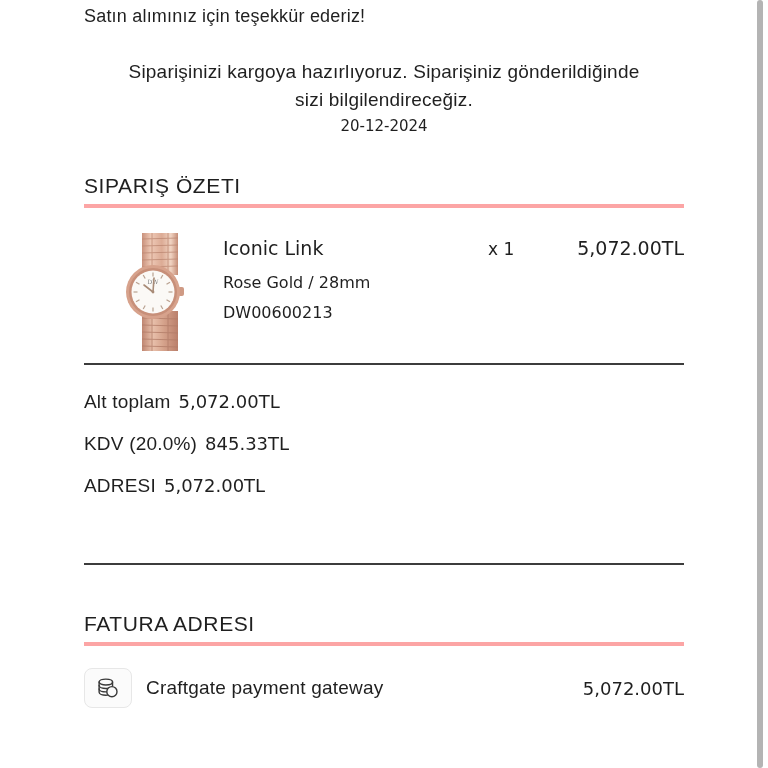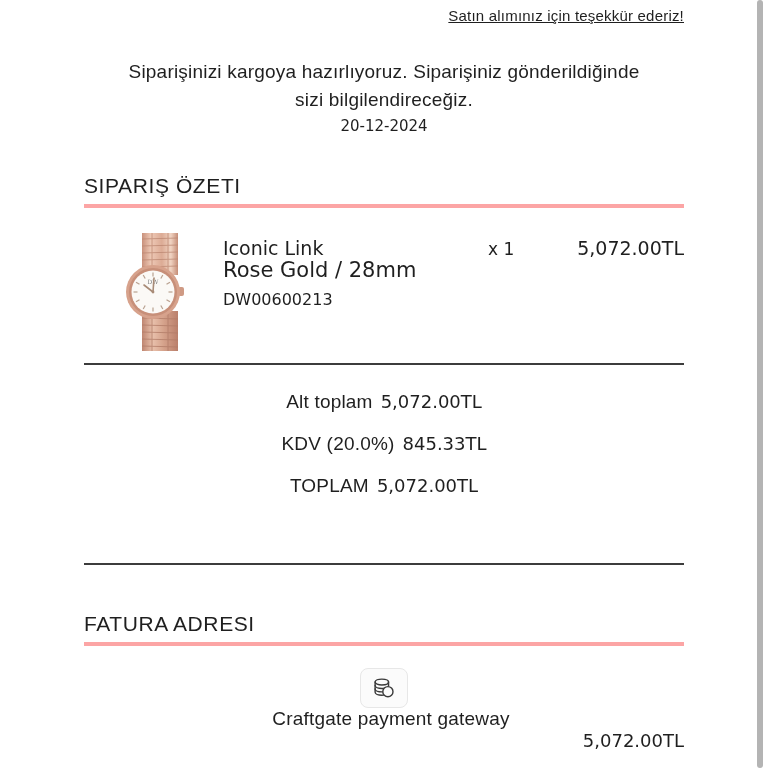--- a/index.html
+++ b/index.html
@@ -7,24 +7,23 @@
   body {
     width: 768px; height: 768px;
     font-family: "Liberation Sans", sans-serif;
     color: #1f1f1f;
     position: relative;
     overflow: hidden;
   }
   .content { width: 600px; margin-left: 84px; padding-top: 5px; }
 
   .thanks {
-    text-align: right;
-    font-size: 15px; line-height: 22px;
+    text-align: left;
+    font-size: 18px; line-height: 22px;
     letter-spacing: 0.2px;
-    text-decoration: underline;
   }
   .note {
     margin-top: 31px;
     text-align: center;
     font-size: 19px; line-height: 28px;
     letter-spacing: 0.2px;
   }
   .order-title {
     margin-top: 27px;
     text-align: center;
@@ -51,23 +50,23 @@
   .billing-heading { margin-top: 48px; }
 
   .prod-row { margin-top: 19px; display: flex; position: relative; height: 126px; }
   .prod-image { width: 139px; padding-left: 34px; flex-shrink: 0; }
   .prod-info { padding-top: 10px; }
   .prod-name {
     font-family: "DejaVu Sans", sans-serif;
     font-size: 19px; line-height: 22px;
   }
   .prod-variant {
-    margin-top: 1px;
-    font-family: "DejaVu Sans", sans-serif;
-    font-size: 21px; line-height: 20px;
+    margin-top: 14px;
+    font-family: "DejaVu Sans", sans-serif;
+    font-size: 16px; line-height: 20px;
   }
   .prod-sku {
     margin-top: 10px;
     font-family: "DejaVu Sans", sans-serif;
     font-size: 16px; line-height: 20px;
   }
   .prod-qty {
     position: absolute; left: 404px; top: 11px;
     font-family: "DejaVu Sans", sans-serif;
     font-size: 17px; line-height: 22px;
@@ -79,29 +78,29 @@
     font-size: 19px; line-height: 22px;
     white-space: nowrap;
   }
 
   .rule { height: 2px; background: #3c3c3c; }
   .rule-above-totals { margin-top: 10px; }
   .rule-after-totals { margin-top: 66px; }
 
   .totals { margin-top: 26px; }
   .total-row {
-    display: flex; justify-content: center; align-items: baseline;
+    display: flex; justify-content: flex-start; align-items: baseline;
     margin-bottom: 20px;
     line-height: 22px;
     gap: 8px;
   }
   .total-label { font-size: 19px; letter-spacing: 0.2px; }
   .total-value { font-family: "DejaVu Sans", sans-serif; font-size: 18px; }
 
-  .pay-row { margin-top: 22px; display: flex; align-items: center; flex-direction: column; }
+  .pay-row { margin-top: 22px; display: flex; align-items: center; }
   .pay-icon-box {
     width: 48px; height: 40px; flex-shrink: 0;
     border: 1px solid #e7e7e7; border-radius: 8px;
     background: #fbfbfb;
     display: flex; align-items: center; justify-content: center;
   }
   .pay-label { margin-left: 14px; font-size: 19px; letter-spacing: 0.2px; }
   .pay-amount {
     margin-left: auto;
     font-family: "DejaVu Sans", sans-serif;
@@ -213,21 +212,21 @@
   <div class="totals">
     <div class="total-row">
       <span class="total-label">Alt toplam</span>
       <span class="total-value">5,072.00TL</span>
     </div>
     <div class="total-row">
       <span class="total-label">KDV (20.0%)</span>
       <span class="total-value">845.33TL</span>
     </div>
     <div class="total-row">
-      <span class="total-label">TOPLAM</span>
+      <span class="total-label">ADRESI</span>
       <span class="total-value">5,072.00TL</span>
     </div>
   </div>
 
   <div class="rule rule-after-totals"></div>
 
   <h2 class="section-heading billing-heading">FATURA ADRESI</h2>
 
   <div class="pay-row">
     <div class="pay-icon-box">

